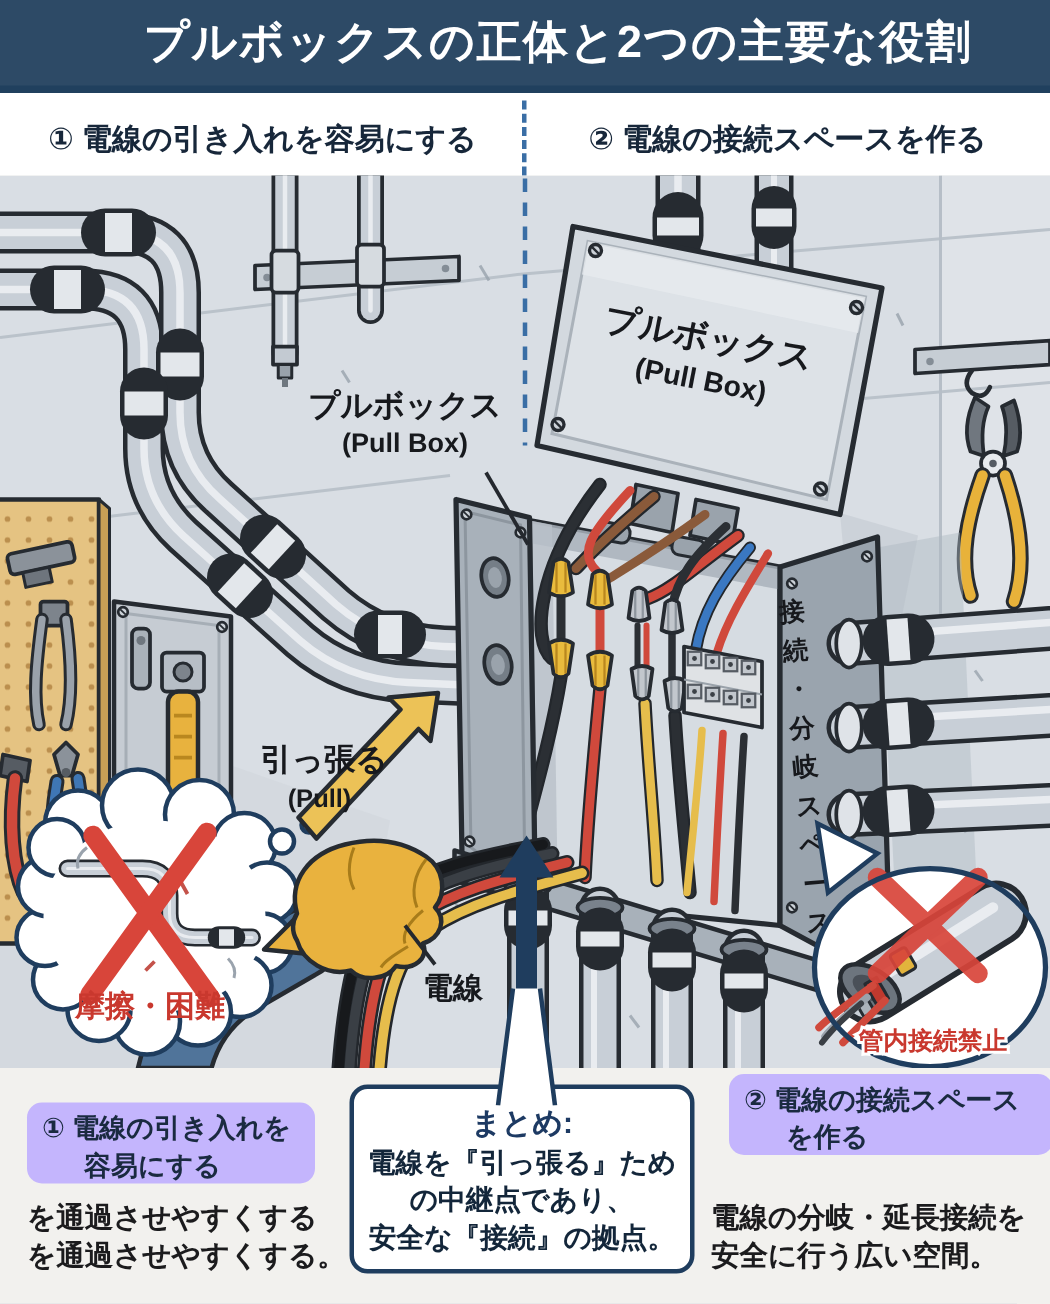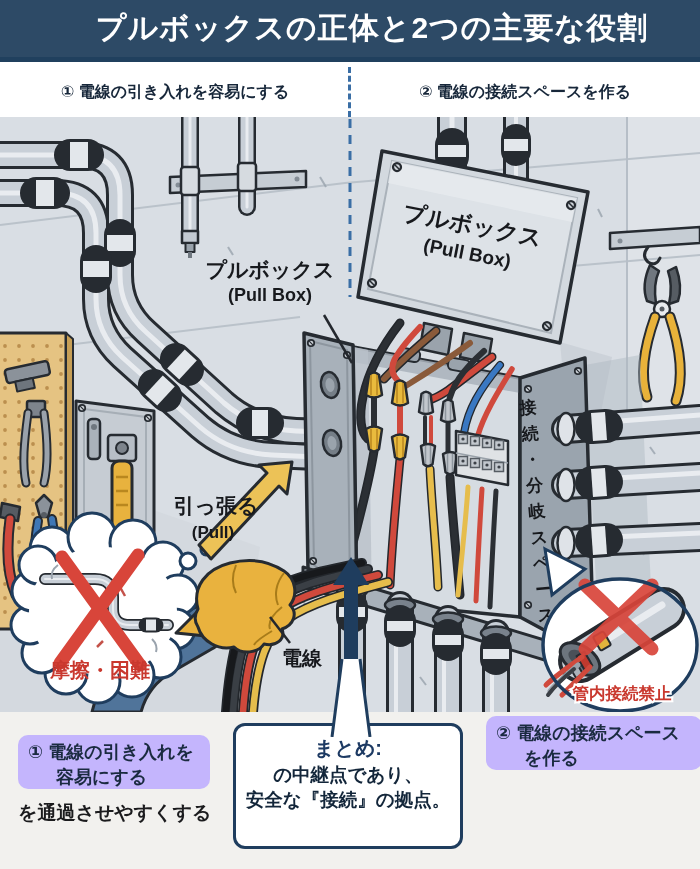--- a/index.html
+++ b/index.html
@@ -5,21 +5,21 @@
   html,body{margin:0;padding:0;background:#e8e8e8;}
   .stage{position:relative;width:700px;height:869px;overflow:hidden;background:#f2f1ee;
          font-family:"Liberation Sans","DejaVu Sans",sans-serif;}
   
   .titlebar{position:absolute;top:0;left:0;width:700px;height:57px;background:#2d4a66;
             border-bottom:5px solid #20405e;display:flex;align-items:center;justify-content:center;}
   .titlebar .t{color:#ffffff;font-size:30px;font-weight:bold;letter-spacing:1px;margin-left:44px;}
   
   .headers{position:absolute;top:62px;left:0;width:700px;height:55px;background:#ffffff;display:flex;}
   .headers .half{flex:1;display:flex;align-items:center;justify-content:center;
-                 font-weight:bold;font-size:16px;color:#17273a;padding-top:5px;}
+                 font-weight:bold;font-size:20px;color:#17273a;padding-top:5px;}
   .divider{position:absolute;left:348px;top:67px;height:50px;width:0;border-left:3px dashed #3a6ea5;}
   
   svg.scene{position:absolute;top:117px;left:0;display:block;}
   .po{fill:none;stroke:#262b31;stroke-linecap:round;stroke-linejoin:round;}
   .pb{fill:none;stroke:#c8cfd7;stroke-linecap:round;stroke-linejoin:round;}
   .ph{fill:none;stroke:#eef1f4;stroke-linecap:round;opacity:.85;}
   .cp{fill:none;stroke:#e3e7eb;stroke-linecap:butt;}
   .ol{stroke:#262b31;stroke-linejoin:round;}
   .wire{fill:none;stroke-linecap:round;}
   text.lbl{font-weight:bold;fill:#17191d;}
@@ -492,29 +492,35 @@
       <text class="lbl" x="302" y="548" font-size="20" text-anchor="middle">電線</text>
     </g>
   </svg>
 
   <div class="creambox" style="left:18px;top:735px;width:192px;height:54px;">
     <div>① 電線の引き入れを</div>
     <div class="l2">容易にする</div>
   </div>
   <div class="bodytext" style="left:18px;top:800px;width:225px;">
     <div>を通過させやすくする</div>
+    <div>を通過させやすくする。</div>
   </div>
 
   <div class="creambox" style="left:474px;top:716px;width:216px;height:54px;margin-left:12px;">
     <div>② 電線の接続スペース</div>
     <div class="l2">を作る</div>
   </div>
+  <div class="bodytext" style="left:474px;top:800px;width:225px;">
+    <div>電線の分岐・延長接続を</div>
+    <div>安全に行う広い空間。</div>
+  </div>
 
   <div class="summarybox">
     <div class="head">まとめ:</div>
+    <div class="line">電線を『引っ張る』ため</div>
     <div class="line">の中継点であり、</div>
     <div class="line">安全な『接続』の拠点。</div>
   </div>
 
   <svg class="pointer" width="46" height="84" viewBox="0 0 46 84">
     <polygon points="4,84 14,6 32,6 42,84" fill="#ffffff"></polygon>
     <path d="M14,6 L4,84 M32,6 L42,84" stroke="#1f3d5e" stroke-width="3" fill="none"></path>
   </svg>
 
 </div>

